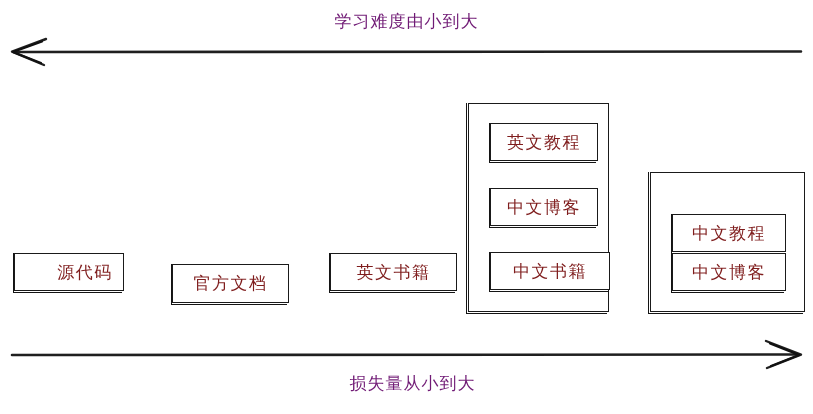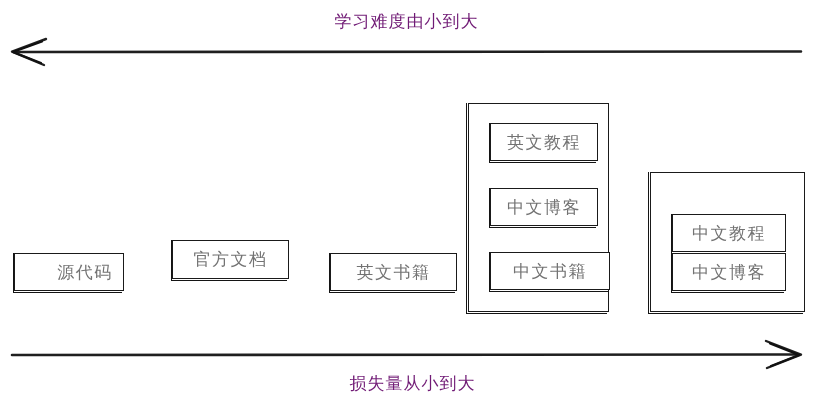--- a/index.html
+++ b/index.html
@@ -44,21 +44,21 @@
 
   
   .node {
     position: absolute;
     box-sizing: border-box;
     background: #ffffff;
     border: 1.6px solid #1a1a1a;
     display: flex;
     align-items: center;
     justify-content: center;
-    color: #737373;
+    color: #7f1d1d;
     font-size: 17px;
     letter-spacing: 1.5px;
     white-space: nowrap;
   }
   
   .node::after {
     content: "";
     position: absolute;
     left: -2.5px;
     top: -1px;
@@ -100,21 +100,21 @@
   <svg class="arrow-svg" id="top-arrow-svg" width="813" height="40">
     <path d="M14,22 L801,21.5" stroke="#1f1f1f" stroke-width="2.6" fill="none" stroke-linecap="round"></path>
     <path d="M46,9 L12,21.6 L44,35" stroke="#1f1f1f" stroke-width="2.4" fill="none" stroke-linecap="round" stroke-linejoin="round"></path>
     <path d="M42,11.5 L13,22 L41,33" stroke="#111111" stroke-width="2.2" fill="none" stroke-linecap="round" stroke-linejoin="round"></path>
   </svg>
 
   <div class="node" style="left:14px; top:253px; width:110px; height:38px;padding-left:32px;">
     <span>源代码</span>
   </div>
 
-  <div class="node" style="left:172px; top:240px; width:117px; height:39px;">
+  <div class="node" style="left:172px; top:264px; width:117px; height:39px;">
     <span>官方文档</span>
   </div>
 
   <div class="node" style="left:330px; top:253px; width:127px; height:38px;">
     <span>英文书籍</span>
   </div>
 
   <div class="group-box" style="left:468px; top:103px; width:141px; height:209px;">
     <div class="node" style="left:21px; top:19px; width:108px; height:38px;">
       <span>英文教程</span>

